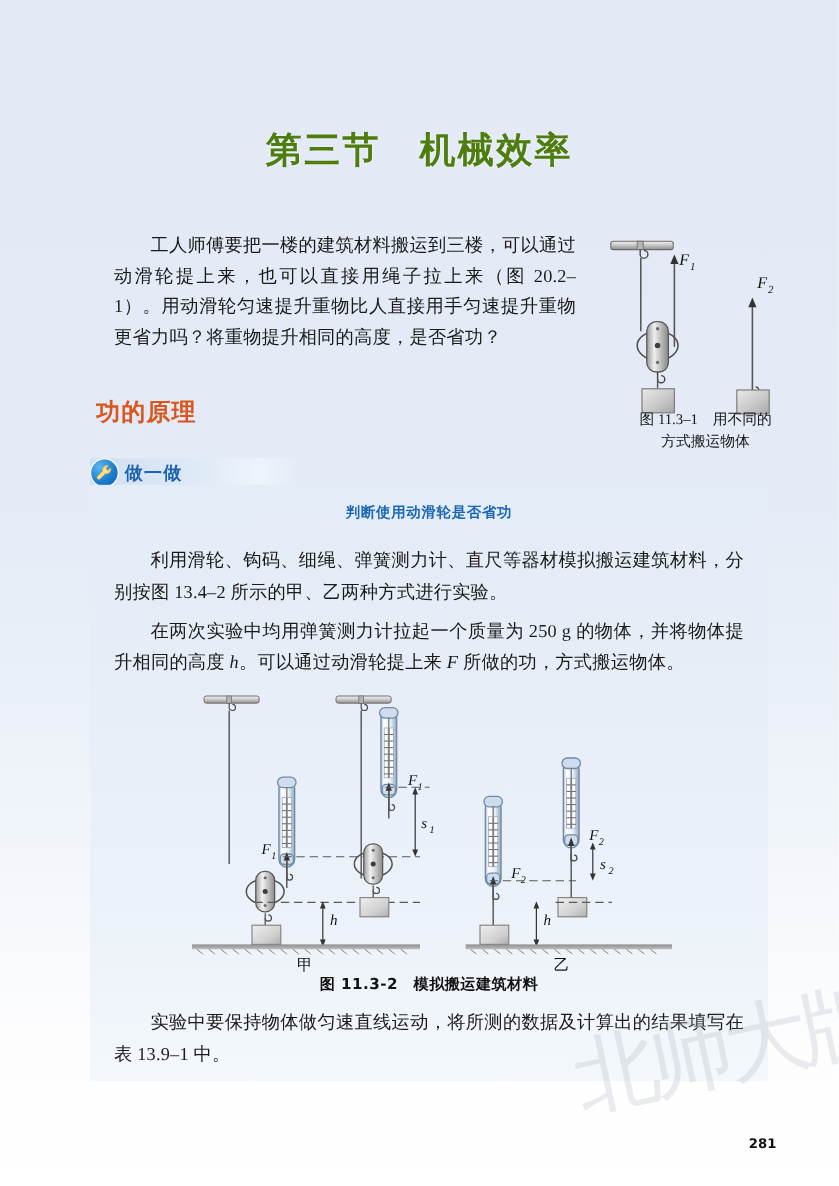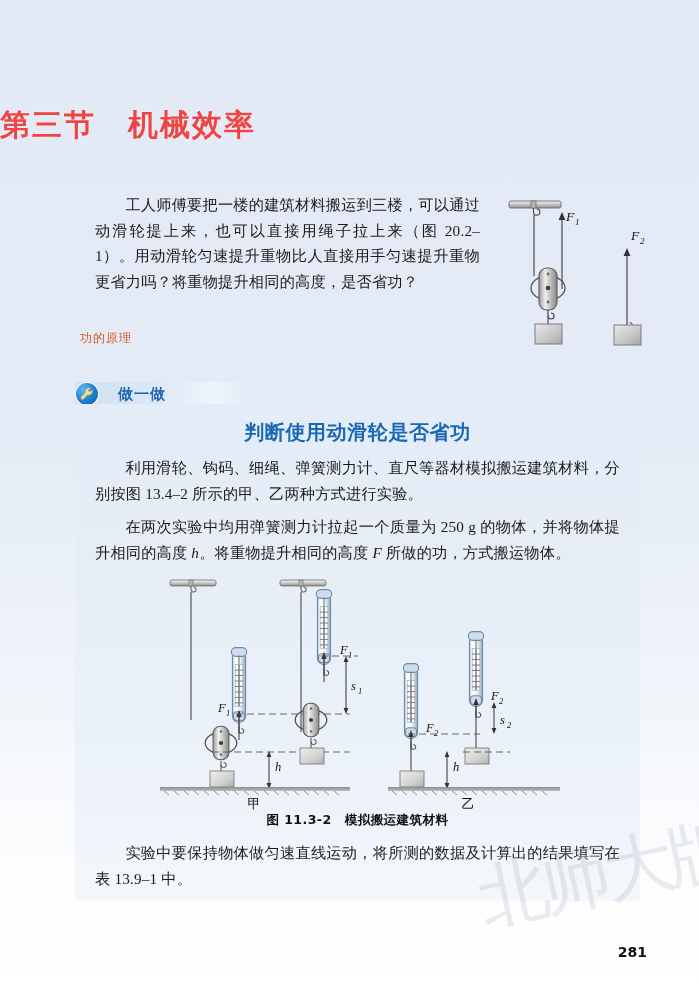--- a/index.html
+++ b/index.html
@@ -11,25 +11,26 @@
     overflow: hidden;
     font-family: "Liberation Serif", "DejaVu Serif", serif;
     background: linear-gradient(to bottom,
         #e3eaf6 0%, #e4ebf6 40%, #e9eff8 55%, #f2f6fb 72%, #fdfdfe 88%, #ffffff 100%);
   }
 
   
   .page-title {
     position: absolute;
     top: 105px; left: 0; width: 699px;
+    text-align: center;
     font-family: "DejaVu Sans", "Liberation Sans", sans-serif;
     font-weight: bold;
     font-size: 30px;
     letter-spacing: 2px;
-    color: #ef4444;
+    color: #4d7c0f;
     text-shadow: 0 0 2px rgba(255,255,255,0.9);
   }
 
   
   .body-p {
     position: absolute;
     font-size: 15.2px;
     line-height: 25.5px;
     color: #1a1a1a;
     text-align: justify;
@@ -51,22 +52,22 @@
     font-size: 12.3px;
     line-height: 19px;
     color: #141414;
   }
 
   
   .sec-heading {
     position: absolute;
     left: 80px; top: 330px;
     font-family: "DejaVu Sans", "Liberation Sans", sans-serif;
-    font-weight: normal;
-    font-size: 12px;
+    font-weight: bold;
+    font-size: 20px;
     color: #d9571f;
     letter-spacing: 1px;
   }
 
   
   .activity-tag {
     position: absolute;
     left: 75px; top: 382px;
     height: 24px;
     width: 175px;
@@ -78,21 +79,21 @@
     width: 22px; height: 22px;
     margin-left: 1px;
     border-radius: 50%;
     background: radial-gradient(circle at 32% 28%, #5eb6ef 0%, #1b7ed2 55%, #0f5ea4 100%);
     position: relative;
     flex: none;
     box-shadow: 0 0 0 1px #ffffff;
   }
   .activity-tag .badge svg { position: absolute; left: 3px; top: 3px; }
   .activity-tag .tag-label {
-    margin-left: 20px;
+    margin-left: 6px;
     font-family: Liberation Sans, sans-serif;
     font-weight: bold;
     font-size: 15px;
     color: #1d63ad;
     letter-spacing: 1px;
   }
 
   
   .activity-box {
     position: absolute;
@@ -101,21 +102,21 @@
     background: linear-gradient(to bottom,
         #e4ecf7 0%, #e6edf7 30%, #e9f0f9 55%, #eef3fa 80%, #f4f8fc 100%);
   }
   .activity-title {
     position: absolute;
     left: 75px; top: 419px;
     width: 565px;
     text-align: center;
     font-family: "DejaVu Sans", "Liberation Sans", sans-serif;
     font-weight: bold;
-    font-size: 20px;
+    font-size: 12px;
     color: #1a68b4;
     letter-spacing: 0.6px;
   }
 
   
   .fig2 { position: absolute; left: 150px; top: 562px; width: 420px; height: 250px; }
   .fig2-caption {
     position: absolute;
     left: 75px; top: 812px; width: 565px;
     text-align: center;
@@ -138,21 +139,21 @@
     white-space: nowrap;
     user-select: none;
     letter-spacing: -6px;
   }
 
   
   .page-number {
     position: absolute;
     right: 52px; bottom: 28px;
     font-family: "DejaVu Sans", "Liberation Sans", sans-serif;
-    font-size: 14px;
+    font-size: 11px;
     font-weight: bold;
     color: #111;
   }
 
   
   .mi { font-style: italic; font-family: "Liberation Serif", serif; }
 </style>
 </head>
 <body>
 
@@ -208,41 +209,43 @@
     <line x1="140" y1="133" x2="140" y2="62" stroke="#555" stroke-width="1.3"></line>
     <polygon points="140,56 136.6,64 143.4,64" fill="#333"></polygon>
     <path d="M140 133 a2.6 2.6 0 1 0 2.6 -2.6" fill="none" stroke="#444" stroke-width="1"></path>
     <rect x="127" y="133" width="27" height="20" fill="url(#blockGrad)" stroke="#7d7d7d" stroke-width="1"></rect>
     <text x="144" y="48" font-family="Liberation Serif, serif" font-style="italic" font-size="13.5" fill="#111">F</text>
     <text x="153" y="52" font-family="Liberation Serif, serif" font-style="italic" font-size="9" fill="#111">2</text>
   </svg>
 </div>
 
 <div class="fig1-caption">
+  <div>图 11.3–1　用不同的</div>
+  <div>方式搬运物体</div>
 </div>
 
 <div class="sec-heading">功的原理</div>
 
 <div class="activity-tag">
   <span class="badge">
     <svg width="16" height="16" viewBox="0 0 16 16">
       <path d="M11.3 2.2a3.6 3.6 0 0 0-4.6 4.4L2.4 10.9a1.4 1.4 0 0 0 2 2l4.3-4.3a3.6 3.6 0 0 0 4.4-4.6L11.4 5.8 9.6 5.5 9.3 3.7z" fill="#ffe08a" stroke="#f6b93b" stroke-width="0.6" stroke-linejoin="round"></path>
     </svg>
   </span>
   <span class="tag-label">做一做</span>
 </div>
 
 <div class="activity-box"></div>
 
 <div class="activity-title">判断使用动滑轮是否省功</div>
 
 <div class="body-p indent" style="left:95px; top:455px; width:525px;">利用滑轮、钩码、细绳、弹簧测力计、直尺等器材模拟搬运建筑材料，分别按图 13.4–2 所示的甲、乙两种方式进行实验。</div>
 
 <div class="body-p indent" style="left:95px; top:514px; width:525px;">
-  <span>在两次实验中均用弹簧测力计拉起一个质量为 250 g 的物体，并将物体提升相同的高度 </span><span class="mi">h</span><span>。将重物提升相同的高度 </span><span class="mi">F</span><span> 所做的功，方式搬运物体。</span>
+  <span>在两次实验中均用弹簧测力计拉起一个质量为 250 g 的物体，并将物体提升相同的高度 </span><span class="mi">h</span><span>。可以通过动滑轮提上来 </span><span class="mi">F</span><span> 所做的功，方式搬运物体。</span>
 </div>
 
 <div class="fig2">
   <svg width="420" height="250" viewBox="0 0 420 250">
     <defs>
       <linearGradient id="bar2" x1="0" y1="0" x2="0" y2="1">
         <stop offset="0%" stop-color="#f4f4f4"></stop>
         <stop offset="45%" stop-color="#cdcdcd"></stop>
         <stop offset="100%" stop-color="#909090"></stop>
       </linearGradient>

